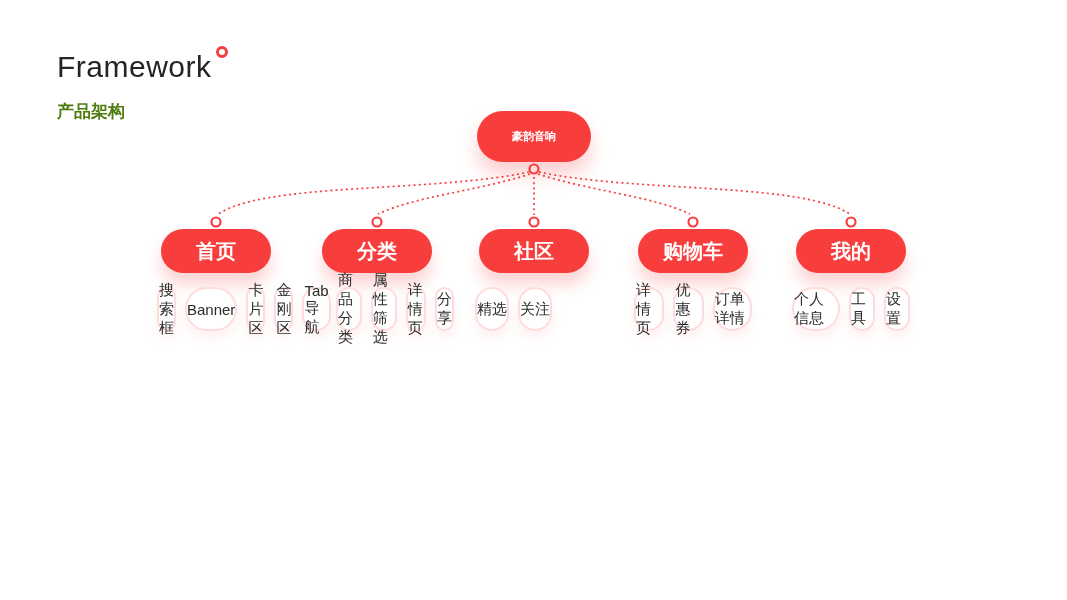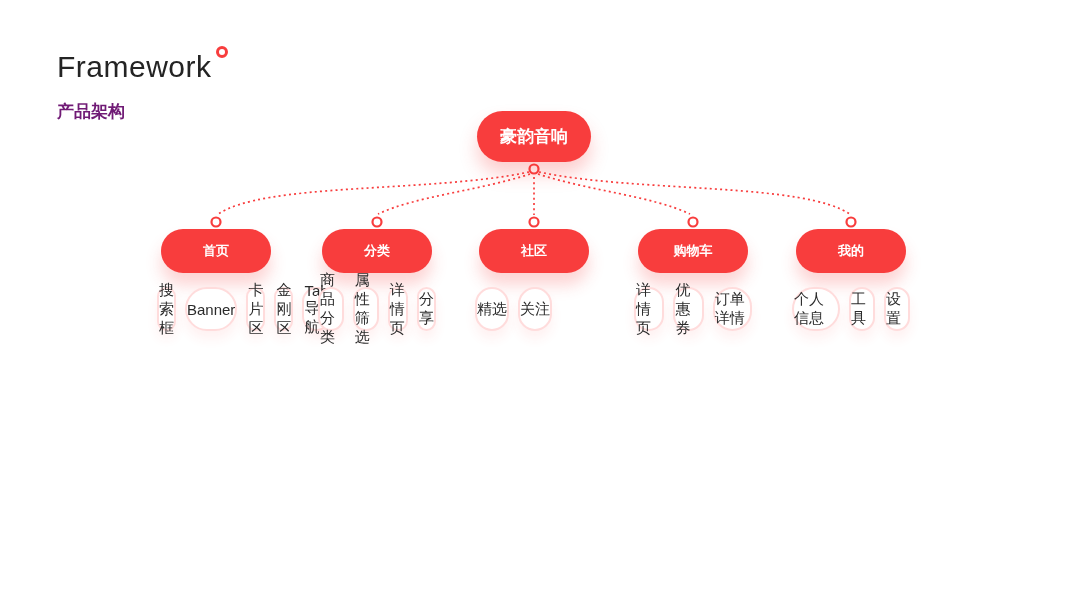--- a/index.html
+++ b/index.html
@@ -13,54 +13,54 @@
   .hdr h1{
     margin:0; font-size:30px; line-height:34px; font-weight:500;
     color:#242424; letter-spacing:.5px; position:relative; display:inline-block;
   }
   .ring{
     position:absolute; top:-4px; right:-16px;
     width:6px; height:6px; border:3.5px solid #F83D3D; border-radius:50%;
     background:#fff; display:inline-block;
   }
   .subtitle{
-    margin-top:16px; font-size:17px; font-weight:600; color:#701a75;
+    margin-top:16px; font-size:17px; font-weight:600; color:#4d7c0f;
   }
   
   svg.wires{position:absolute; left:0; top:0; pointer-events:none;}
   
   .pill{
     position:absolute; box-sizing:border-box; text-align:center;
     display:flex; align-items:center; justify-content:center;
     border-radius:26px; white-space:nowrap;
   }
   .root-pill{
     left:477px; top:111px; width:114px; height:51px;
-    background:#F83D3D; color:#fff; font-size:17px; font-weight:700;
+    background:#F83D3D; color:#fff; font-size:11px; font-weight:700;
     box-shadow:0 12px 18px rgba(248,61,61,.25);
   }
   .branch-pill{
     top:229px; width:110px; height:44px; border-radius:22px;
-    background:#F83D3D; color:#fff; font-size:13px; font-weight:700;
+    background:#F83D3D; color:#fff; font-size:20px; font-weight:700;
     box-shadow:0 12px 16px rgba(248,61,61,.22);
   }
   .col{
     position:absolute; top:287px; width:118px;
     display:flex; flex-direction:row; gap:9px;
   }
   .leaf{
     box-sizing:border-box; height:44px; border-radius:22px;
     background:#ffffff; border:2px solid #FFDCDC;
     display:flex; align-items:center; justify-content:center;
     font-size:15px; font-weight:500; color:#2b2b2b;
     box-shadow:0 8px 12px rgba(248,61,61,.07);
   }
   
   .b1{left:161px;} .b2{left:322px;text-align:center;} .b3{left:479px;} .b4{left:638px;} .b5{left:796px;}
-  .c1{left:157px;} .c2{left:318px;font-family:Liberation Mono, monospace;} .c3{left:475px;font-family:Liberation Mono, monospace;} .c4{left:634px;} .c5{left:792px;}
+  .c1{left:157px;} .c2{left:336px;font-family:Liberation Mono, monospace;} .c3{left:475px;font-family:Liberation Mono, monospace;} .c4{left:634px;} .c5{left:792px;}
 </style>
 </head>
 <body>
 
 <div class="page">
 
   <div class="hdr">
     <h1><span>Framework</span><span class="ring"></span></h1>
     <div class="subtitle">产品架构</div>
   </div>

